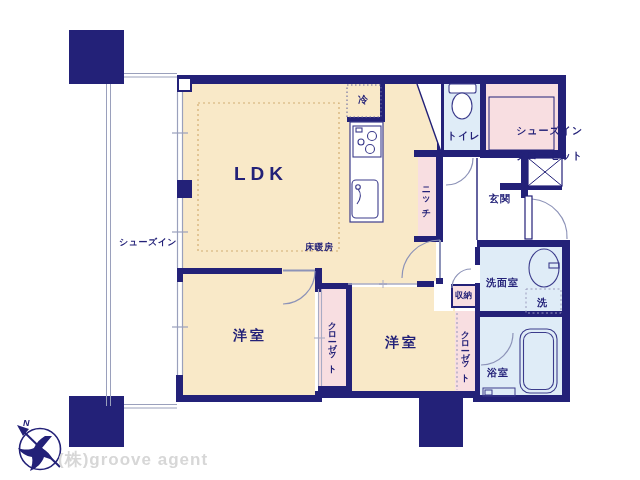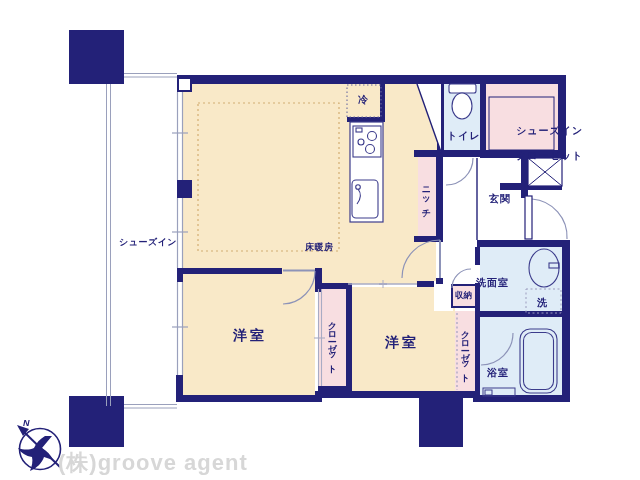--- a/index.html
+++ b/index.html
@@ -11,21 +11,21 @@
   .pink{background:#f8dee1;}
   .blue{background:#dfecf7;}
   .white{background:#ffffff;}
   .lbl{position:absolute;color:#232178;font-weight:700;font-size:10px;
        letter-spacing:1px;line-height:1.25;white-space:pre;}
   .vert{writing-mode:vertical-rl;letter-spacing:2px;}
   .big{font-size:19px;letter-spacing:5px;font-weight:700;}
   .mid{font-size:14px;letter-spacing:3px;}
   .tiny{font-size:8.5px;letter-spacing:0;}
   .small9{font-size:9px;letter-spacing:0.5px;}
-  #watermark{position:absolute;left:58px;top:448px;color:#d7d7d7;font-size:22px;
+  #watermark{position:absolute;left:58px;top:448px;color:#d7d7d7;font-size:17px;
              font-weight:700;letter-spacing:1px;}
   #storage-box{position:absolute;left:451px;top:284px;width:26px;height:24px;
                background:#f8dee1;border:2px solid #232178;box-sizing:border-box;}
   #pillar-box{position:absolute;left:177px;top:77px;width:15px;height:15px;
               background:#fff;border:2px solid #232178;box-sizing:border-box;}
   svg{position:absolute;left:0;top:0;}
 </style>
 </head>
 <body>
 
@@ -193,34 +193,35 @@
     <rect x="525" y="196" width="7" height="43" fill="#ffffff" stroke="#232178" stroke-width="1.2"></rect>
 
     <g>
       <circle cx="40" cy="449" r="20.5" fill="none" stroke="#232178" stroke-width="1.6"></circle>
       <line x1="60" y1="467" x2="22" y2="430" stroke="#232178" stroke-width="2"></line>
       <polygon points="17,425 29,429 23,436" fill="#232178"></polygon>
       <path fill="#232178" d="M 52 436 L 42 448 C 47 451 51 455 53 460 L 44 457 C 42 463 37 468 30 471 C 32 466 33 461 32 457 C 26 456 21 453 18 448 C 24 450 29 450 34 448 C 36 443 40 439 45 436 Z"></path>
     </g>
   </svg>
 
+  <div class="lbl big" style="left:234px;top:162px;width:70px;">LDK</div>
   <div class="lbl small9" style="left:305px;top:242px;">床暖房</div>
   <div class="lbl" style="left:358px;top:94px;">冷</div>
   <div class="lbl small9" style="left:119px;top:237px;">シューズイン</div>
   <div class="lbl mid" style="left:233px;top:327px;">洋室</div>
   <div class="lbl mid" style="left:385px;top:334px;">洋室</div>
   <div class="lbl small9 vert" style="left:326px;top:315px;">クローゼット</div>
   <div class="lbl small9 vert" style="left:459px;top:324px;">クローゼット</div>
   <div class="lbl tiny" style="left:455px;top:290px;">収納</div>
   <div class="lbl small9 vert" style="left:420px;top:181px;">ニッチ</div>
   <div class="lbl" style="left:447px;top:130px;">トイレ</div>
   <div class="lbl" style="left:501px;top:112px;">
     <span>シューズイン</span><br>
     <span>クローゼット</span>
   </div>
   <div class="lbl" style="left:489px;top:193px;">玄関</div>
-  <div class="lbl" style="left:476px;top:277px;">洗面室</div>
+  <div class="lbl" style="left:486px;top:277px;">洗面室</div>
   <div class="lbl" style="left:537px;top:297px;">洗</div>
   <div class="lbl" style="left:487px;top:367px;text-align:center;">浴室</div>
   <div class="lbl" style="left:23px;top:418px;font-size:9px;font-style:italic;">N</div>
 
   <div id="watermark">(株)groove agent</div>
 </div>
 
 </body></html>

